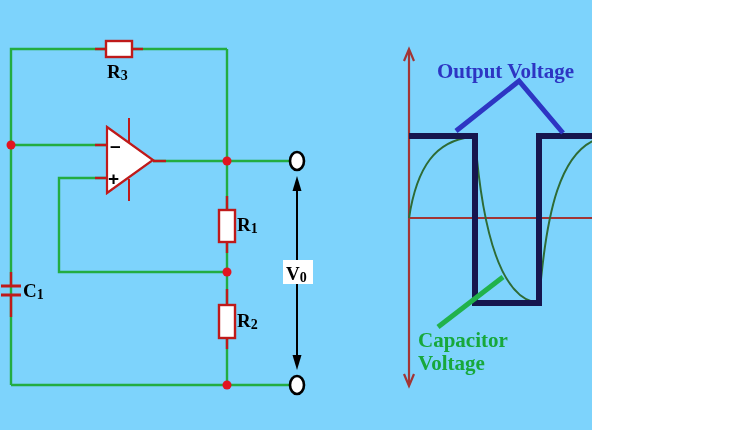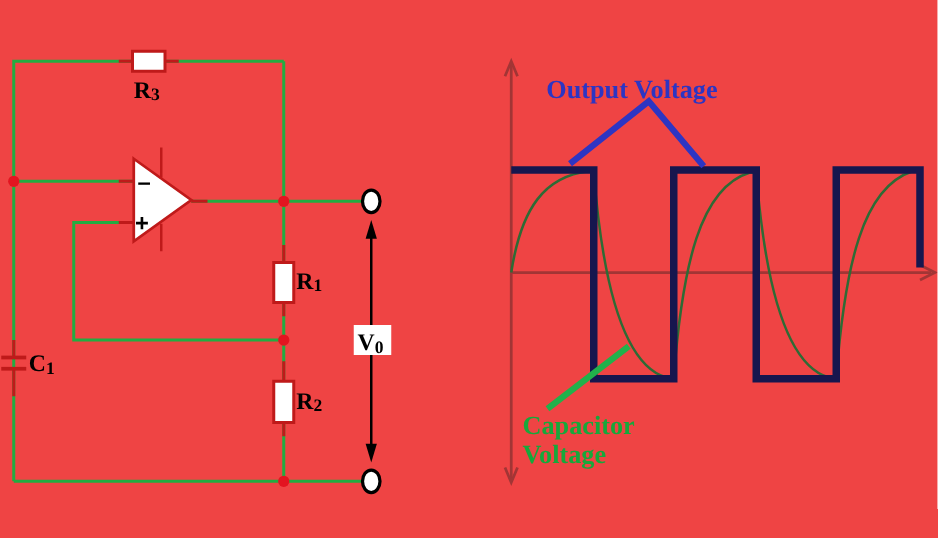--- a/index.html
+++ b/index.html
@@ -1,16 +1,16 @@
 <!DOCTYPE html>
 <html style="--wire_green: #23AC41; --component_red: #BF1A1A; --dot_red: #E31420; --axis_red: #A23535; --square_navy: #16164E; --curve_green: #2E6B35; --label_blue: #2D35C3; --label_green: #17A83B; --annot_green: #21B24B;"><head>
 <meta charset="utf-8">
 <style>
   html,body{margin:0;padding:0;background:#fff;}
-  .stage{position:relative;width:750px;height:430px;background:#ef4444;overflow:hidden;}
+  .stage{position:relative;width:592px;height:430px;background:#7dd3fc;overflow:hidden;}
   .stage svg{position:absolute;left:0;top:0;}
 
   
   .wire{stroke:var(--wire_green);stroke-width:2.4;fill:none;}
   .lead{stroke:var(--component_red);stroke-width:2.4;fill:none;}
   .comp{stroke:var(--component_red);stroke-width:2.4;fill:#ffffff;}
   .plate{stroke:var(--component_red);stroke-width:3;fill:none;}
   .opamp{stroke:var(--component_red);stroke-width:2.2;fill:#ffffff;}
   .pin{stroke:var(--component_red);stroke-width:2;fill:none;}
   .dot{fill:var(--dot_red);stroke:none;}

